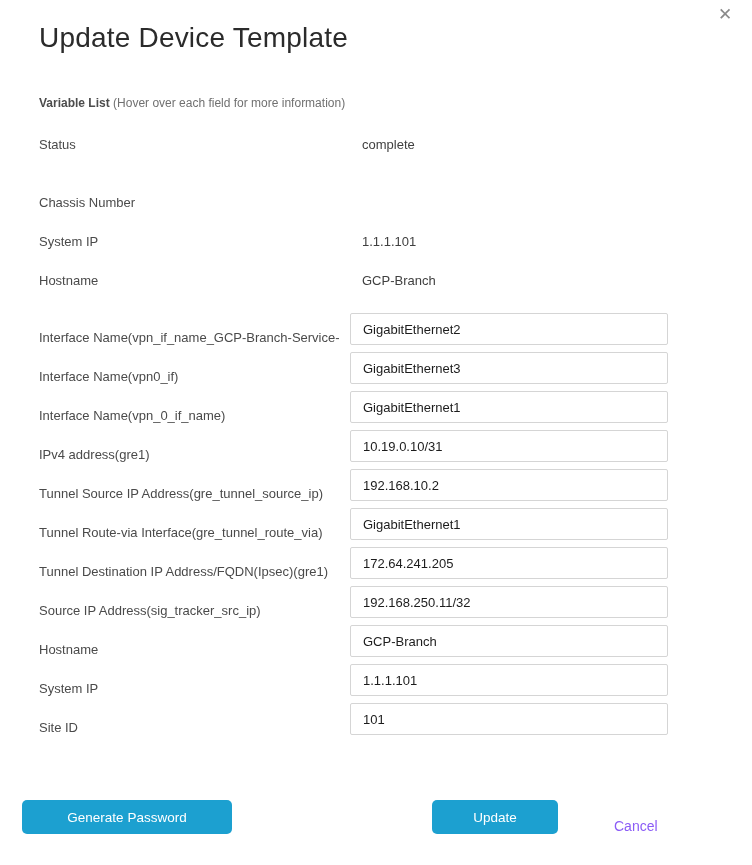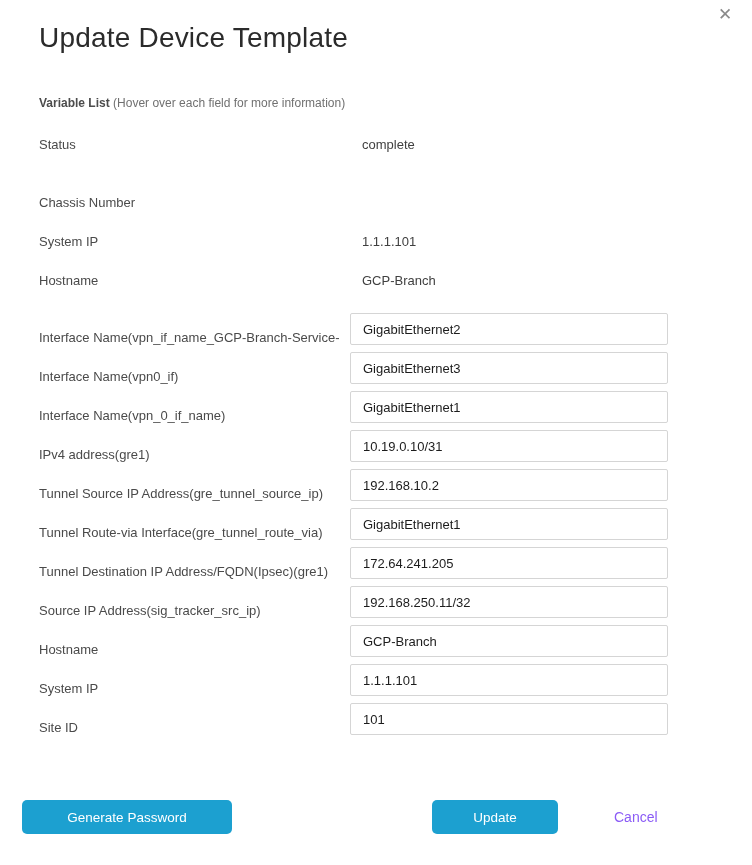--- a/index.html
+++ b/index.html
@@ -61,21 +61,21 @@
     background: #fff;
     font-family: "Liberation Sans", "DejaVu Sans", sans-serif;
     font-size: 13px; color: #1c1c1c;
     padding: 0 12px;
     outline: none;
   }
 
   .footer {
     position: absolute; left: 0; bottom: 31px;
     width: 752px; height: 34px;
-    display: flex; align-items: center;
+    display: flex; align-items: flex-end;
   }
   .btn {
     height: 34px;
     border: none; border-radius: 5px;
     color: #ffffff;
     font-family: "Liberation Sans", "DejaVu Sans", sans-serif;
     font-size: 13.5px;
     cursor: pointer;
   }
   .btn-generate { width: 210px; margin-left: 22px; }

